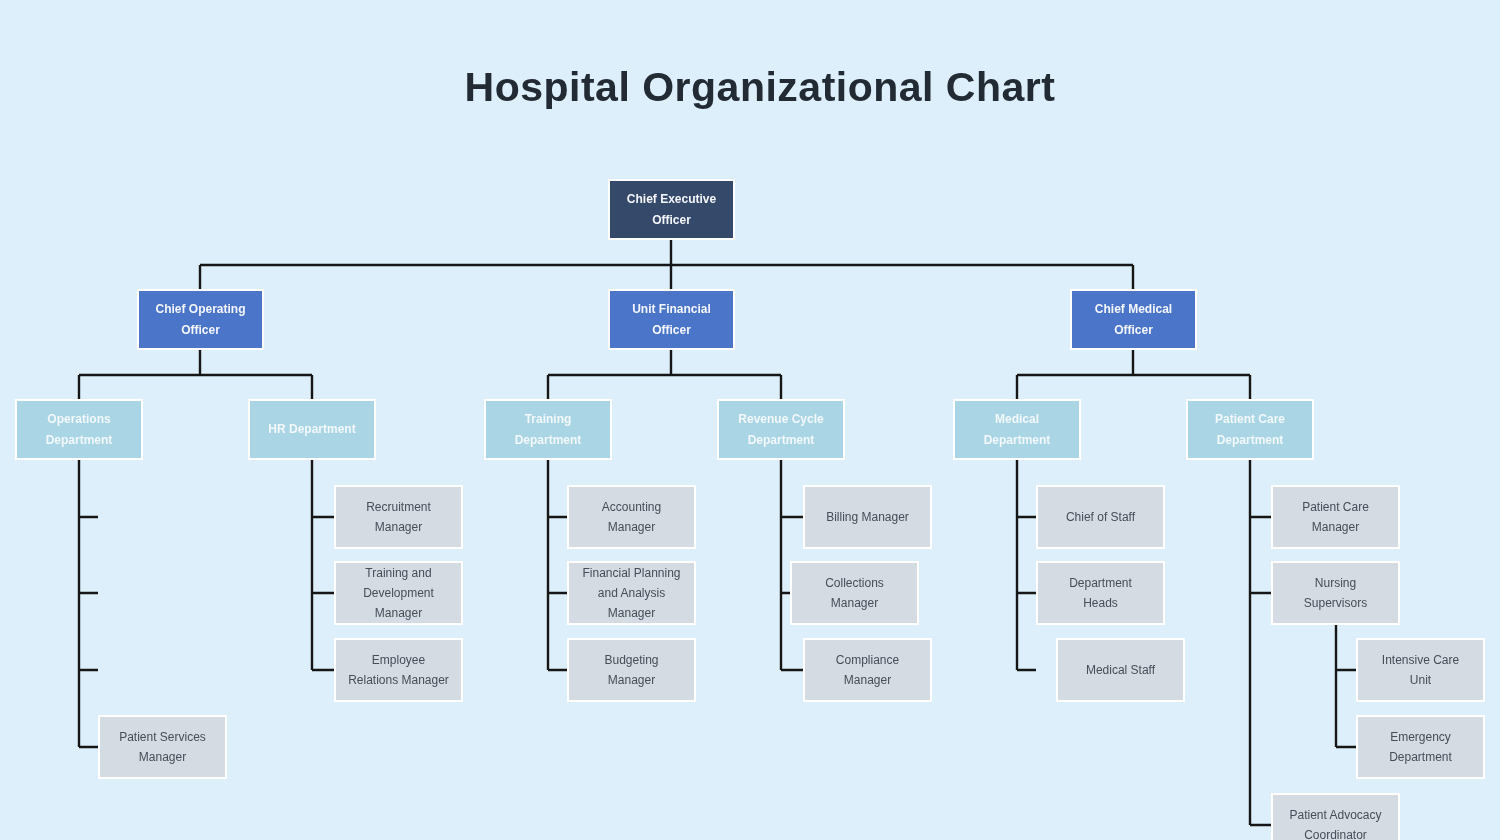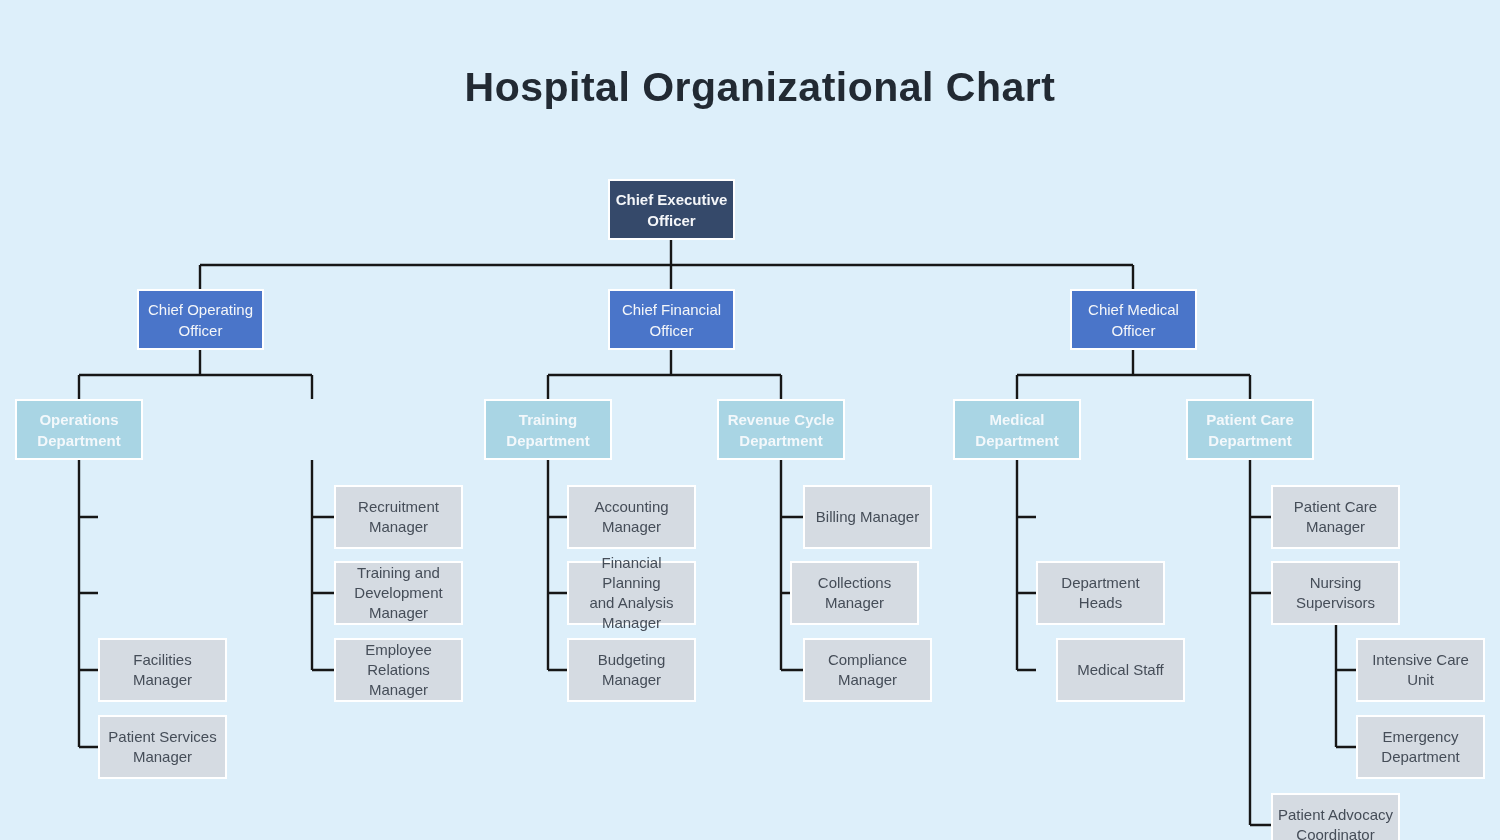--- a/index.html
+++ b/index.html
@@ -26,26 +26,26 @@
     fill: none;
   }
   .node {
     position: absolute;
     display: flex;
     align-items: center;
     justify-content: center;
     text-align: center;
     white-space: pre-line;
     border: 2px solid #ffffff;
-    font-size: 15px;
+    font-size: 12px;
     line-height: 21px;
     padding: 2px;
   }
   .lvl1 { width: 127px; height: 61px; background: #35496a; color: #f4f6f9; font-weight: 600; }
-  .lvl2 { width: 127px; height: 61px; background: #4a75c9; color: #f4f6f9; font-weight: 400; }
+  .lvl2 { width: 127px; height: 61px; background: #4a75c9; color: #f4f6f9; font-weight: 700; }
   .lvl3 { width: 128px; height: 61px; background: #a9d5e4; color: #f3f8fb; font-weight: 600; }
   .lvl4 { width: 129px; height: 64px; background: #d5dbe2; color: #454d58; font-weight: 400; line-height: 20px; }
 </style>
 </head>
 <body>
 
 <div class="canvas">
 
   <div class="chart-title">Hospital Organizational Chart</div>
 
@@ -61,37 +61,37 @@
     <path d="M1017,428 V638 M1017,485 H1036 M1017,561 H1036 M1017,638 H1036"></path>
     <path d="M1250,428 V793 M1250,485 H1271 M1250,561 H1271 M1250,793 H1271"></path>
     <path d="M1336,593 V715 M1336,638 H1356 M1336,715 H1356"></path>
   </svg>
 
   <div class="node lvl1" style="left:608px;top:147px">Chief Executive
 Officer</div>
 
   <div class="node lvl2" style="left:137px;top:257px">Chief Operating
 Officer</div>
-  <div class="node lvl2" style="left:608px;top:257px">Chief Financial
+  <div class="node lvl2" style="left:608px;top:257px">Unit Financial
 Officer</div>
   <div class="node lvl2" style="left:1070px;top:257px">Chief Medical
 Officer</div>
 
   <div class="node lvl3" style="left:15px;top:367px">Operations
 Department</div>
+  <div class="node lvl3" style="left:248px;top:367px">HR Department</div>
   <div class="node lvl3" style="left:484px;top:367px">Training
 Department</div>
   <div class="node lvl3" style="left:717px;top:367px">Revenue Cycle
 Department</div>
   <div class="node lvl3" style="left:953px;top:367px">Medical
 Department</div>
   <div class="node lvl3" style="left:1186px;top:367px">Patient Care
 Department</div>
 
-  <div class="node lvl4" style="left:98px;top:606px">Facilities Manager</div>
   <div class="node lvl4" style="left:98px;top:683px">Patient Services
 Manager</div>
 
   <div class="node lvl4" style="left:334px;top:453px">Recruitment
 Manager</div>
   <div class="node lvl4" style="left:334px;top:529px">Training and
 Development
 Manager</div>
   <div class="node lvl4" style="left:334px;top:606px">Employee
 Relations Manager</div>
@@ -103,20 +103,21 @@
 Manager</div>
   <div class="node lvl4" style="left:567px;top:606px">Budgeting
 Manager</div>
 
   <div class="node lvl4" style="left:803px;top:453px">Billing Manager</div>
   <div class="node lvl4" style="left:790px;top:529px">Collections
 Manager</div>
   <div class="node lvl4" style="left:803px;top:606px">Compliance
 Manager</div>
 
+  <div class="node lvl4" style="left:1036px;top:453px">Chief of Staff</div>
   <div class="node lvl4" style="left:1036px;top:529px">Department
 Heads</div>
   <div class="node lvl4" style="left:1056px;top:606px">Medical Staff</div>
 
   <div class="node lvl4" style="left:1271px;top:453px">Patient Care
 Manager</div>
   <div class="node lvl4" style="left:1271px;top:529px">Nursing
 Supervisors</div>
   <div class="node lvl4" style="left:1356px;top:606px">Intensive Care
 Unit</div>

